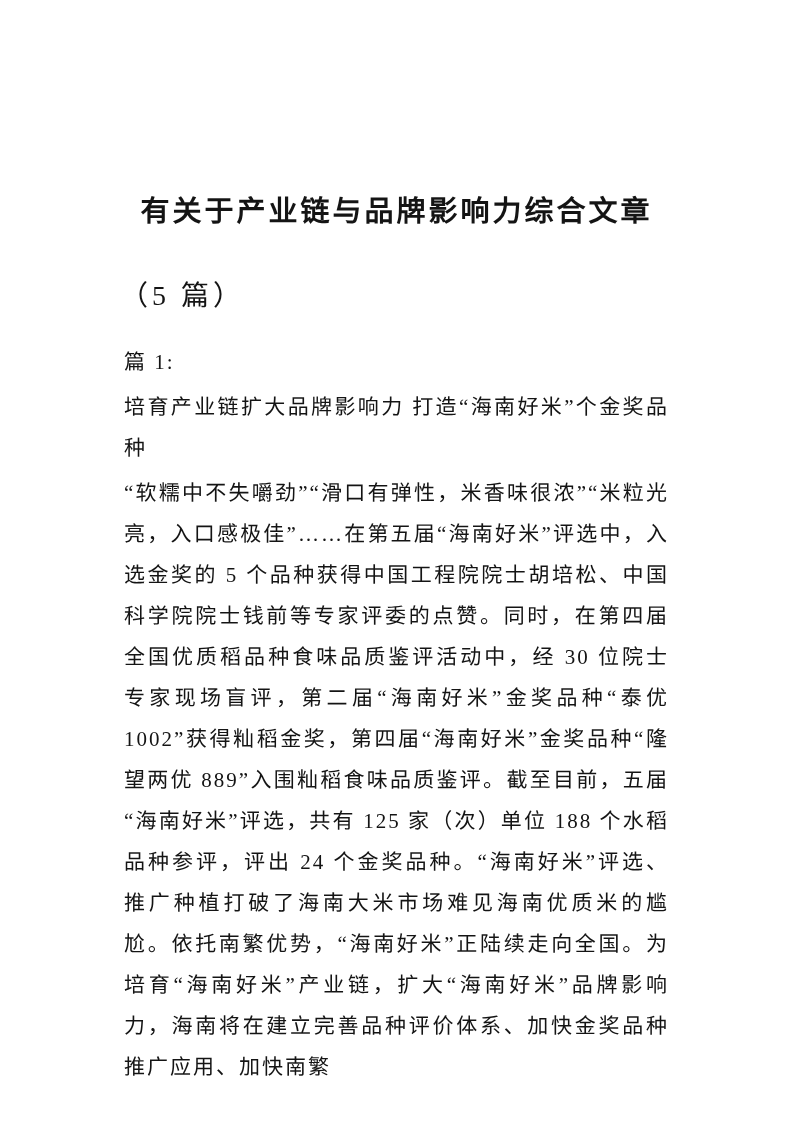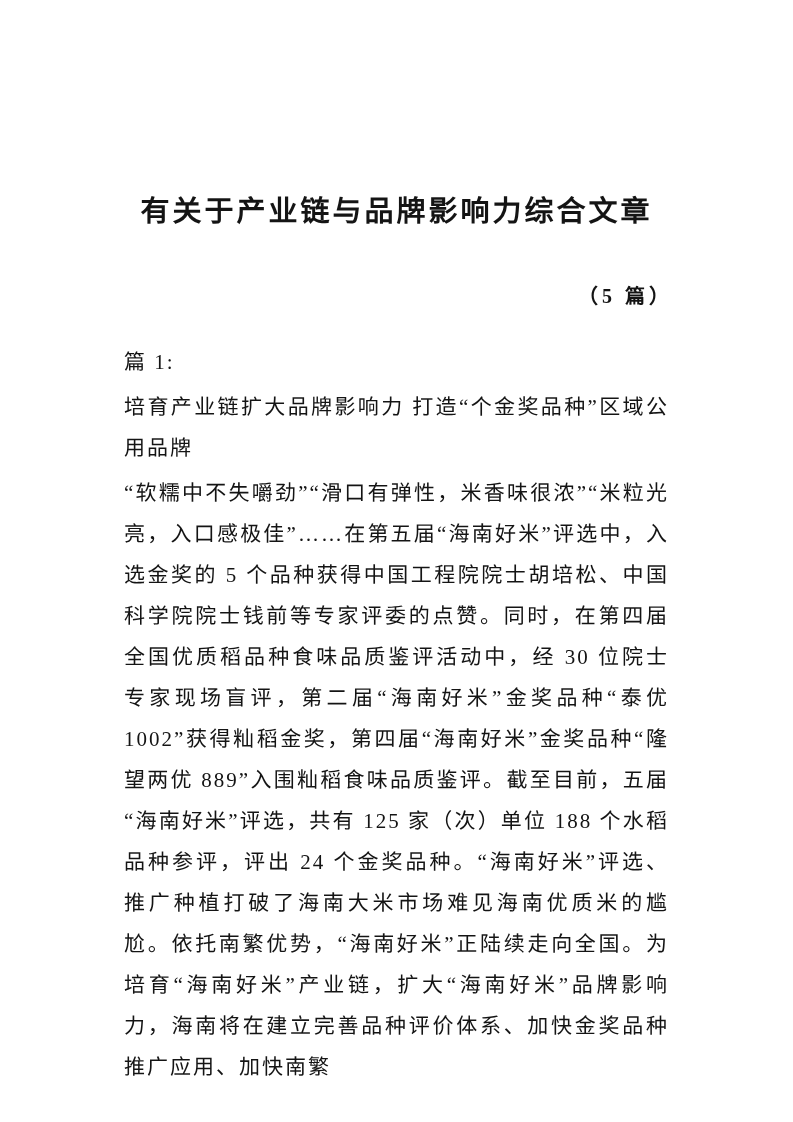--- a/index.html
+++ b/index.html
@@ -23,23 +23,23 @@
     margin: 0;
     text-align: center;
     font-size: 29px;
     font-weight: bold;
     letter-spacing: 3px;
     line-height: 42px;
     white-space: nowrap;
   }
   .doc-subtitle {
     margin: 44px 0 0 0;
-    text-align: right;
-    font-size: 20px;
-    font-weight: bold;
+    text-align: left;
+    font-size: 28px;
+    font-weight: normal;
     letter-spacing: 4px;
     line-height: 40px;
   }
   .content {
     margin-top: 26px;
     font-size: 21px;
     line-height: 41px;
     letter-spacing: 2px;
     text-align: justify;
     text-justify: inter-character;
@@ -52,16 +52,16 @@
 </head>
 <body>
 
 <div class="page">
   <h1 class="doc-title">有关于产业链与品牌影响力综合文章</h1>
 
   <h2 class="doc-subtitle">（5 篇）</h2>
 
   <div class="content">
     <p>篇 1:</p>
-    <p>培育产业链扩大品牌影响力 打造“个金奖品种”区域公用品牌</p>
+    <p>培育产业链扩大品牌影响力 打造“海南好米”个金奖品种</p>
     <p>“软糯中不失嚼劲”“滑口有弹性，米香味很浓”“米粒光亮，入口感极佳”……在第五届“海南好米”评选中，入选金奖的 5 个品种获得中国工程院院士胡培松、中国科学院院士钱前等专家评委的点赞。同时，在第四届全国优质稻品种食味品质鉴评活动中，经 30 位院士专家现场盲评，第二届“海南好米”金奖品种“泰优 1002”获得籼稻金奖，第四届“海南好米”金奖品种“隆望两优 889”入围籼稻食味品质鉴评。截至目前，五届“海南好米”评选，共有 125 家（次）单位 188 个水稻品种参评，评出 24 个金奖品种。“海南好米”评选、推广种植打破了海南大米市场难见海南优质米的尴尬。依托南繁优势，“海南好米”正陆续走向全国。为培育“海南好米”产业链，扩大“海南好米”品牌影响力，海南将在建立完善品种评价体系、加快金奖品种推广应用、加快南繁</p>
   </div>
 </div>
 
 </body></html>

